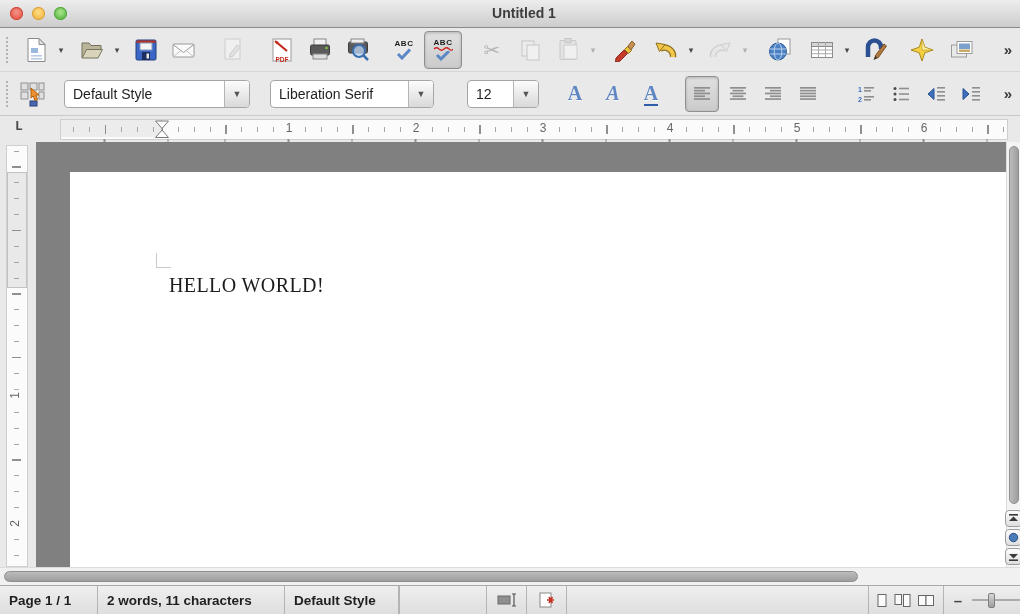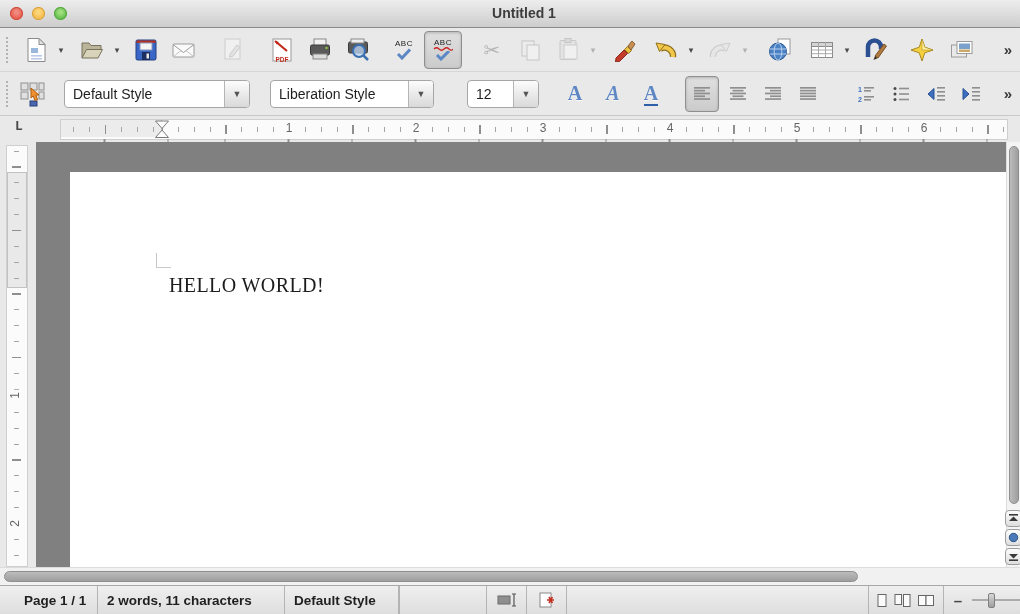--- a/index.html
+++ b/index.html
@@ -26,21 +26,21 @@
   .tbtn{width:36px;height:36px;border-radius:4px;display:flex;align-items:center;
     justify-content:center;flex:0 0 auto;position:relative;}
   .caret{width:14px;height:36px;display:flex;align-items:center;justify-content:center;
     font-size:9px;color:#4a4a4a;flex:0 0 auto;}
   .pressed{border:1px solid #8f8f8f;background:linear-gradient(#e0e0e0,#cbcbcb);
     box-shadow:inset 0 1px 3px rgba(0,0,0,.2);}
   .disabled{opacity:.35;}
   .overflow{position:absolute;right:8px;top:0;height:43px;display:flex;align-items:center;
     font-size:15px;font-weight:bold;color:#3a3a3a;}
   .abc-btn{display:flex;flex-direction:column;align-items:center;justify-content:center;line-height:1;}
-  .abc-label{font-size:8px;font-weight:normal;color:#1c1c1c;letter-spacing:.5px;}
+  .abc-label{font-size:8px;font-weight:bold;color:#1c1c1c;letter-spacing:.5px;}
   .pdf-label{position:absolute;bottom:5px;left:0;right:0;text-align:center;
     font-size:6.5px;font-weight:bold;color:#c22a1c;}
 
   
   .combo{height:26px;background:#fff;border:1px solid #a6a6a6;border-radius:4px;
     display:flex;align-items:center;flex:0 0 auto;overflow:hidden;}
   .combo-value{flex:1;padding-left:8px;font-size:14px;color:#1f1f1f;white-space:nowrap;}
   .combo-arrow{width:24px;height:100%;border-left:1px solid #b5b5b5;
     background:linear-gradient(#fcfcfc,#d9d9d9);display:flex;align-items:center;
     justify-content:center;font-size:9px;color:#555;}
@@ -327,21 +327,21 @@
         <path d="M13 8 v10 l2.2 -2.2 1.8 4.8 2.6 -1 -1.8 -4.6 h3.2 z" fill="#f09030" stroke="#b06010"></path>
       </svg>
     </div>
 
     <div class="combo" style="margin-left:14px;width:184px">
       <span class="combo-value">Default Style</span>
       <span class="combo-arrow">▼</span>
     </div>
 
     <div class="combo" style="margin-left:20px;width:162px">
-      <span class="combo-value">Liberation Style</span>
+      <span class="combo-value">Liberation Serif</span>
       <span class="combo-arrow">▼</span>
     </div>
 
     <div class="combo" style="margin-left:33px;width:70px">
       <span class="combo-value">12</span>
       <span class="combo-arrow">▼</span>
     </div>
 
     <div class="tbtn" style="margin-left:18px">
       <span class="fmtA">A</span>
@@ -506,21 +506,21 @@
         <rect x="1" y="8.4" width="9" height="1.6" fill="#3a3a3a"></rect>
       </svg>
     </div>
   </div>
 
   <div id="hscroll">
     <div id="hthumb"></div>
   </div>
 
   <div id="statusbar">
-    <div class="scell" style="width:97px;padding-left:24px;box-sizing:border-box">Page 1 / 1</div>
+    <div class="scell" style="width:97px;padding-left:9px;box-sizing:border-box">Page 1 / 1</div>
     <div class="sdiv"></div>
     <div class="scell" style="width:186px;padding-left:9px;box-sizing:border-box">2 words, 11 characters</div>
     <div class="sdiv"></div>
     <div class="scell" style="width:113px;padding-left:9px;box-sizing:border-box">Default Style</div>
     <div class="sdiv"></div>
     <div class="sdiv"></div>
     <div class="scell" style="width:86px"></div>
     <div class="sdiv"></div>
     <div class="scell" style="width:39px;justify-content:center">
       <svg width="20" height="16">

